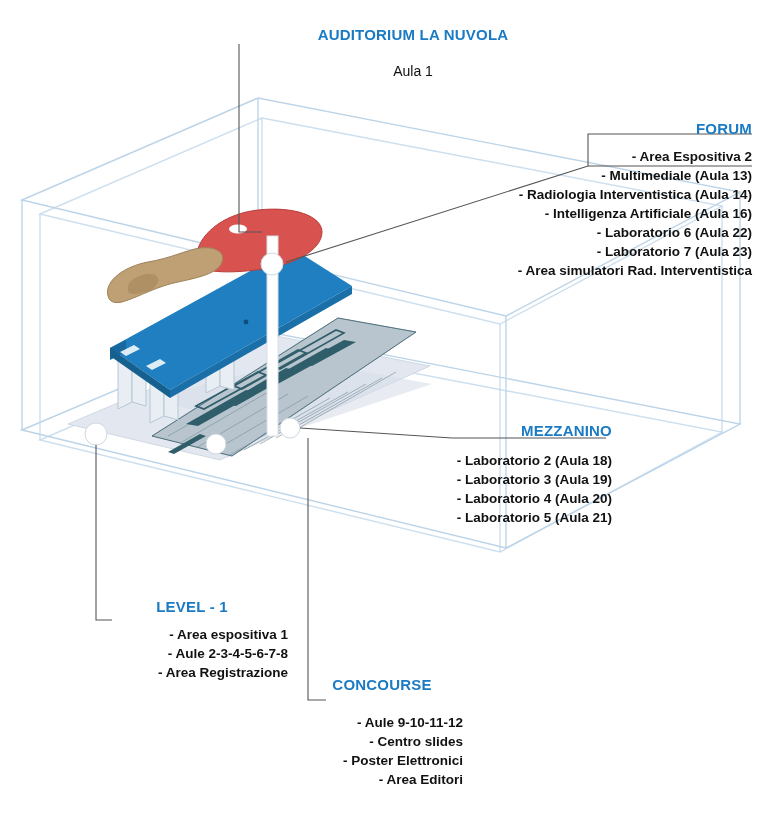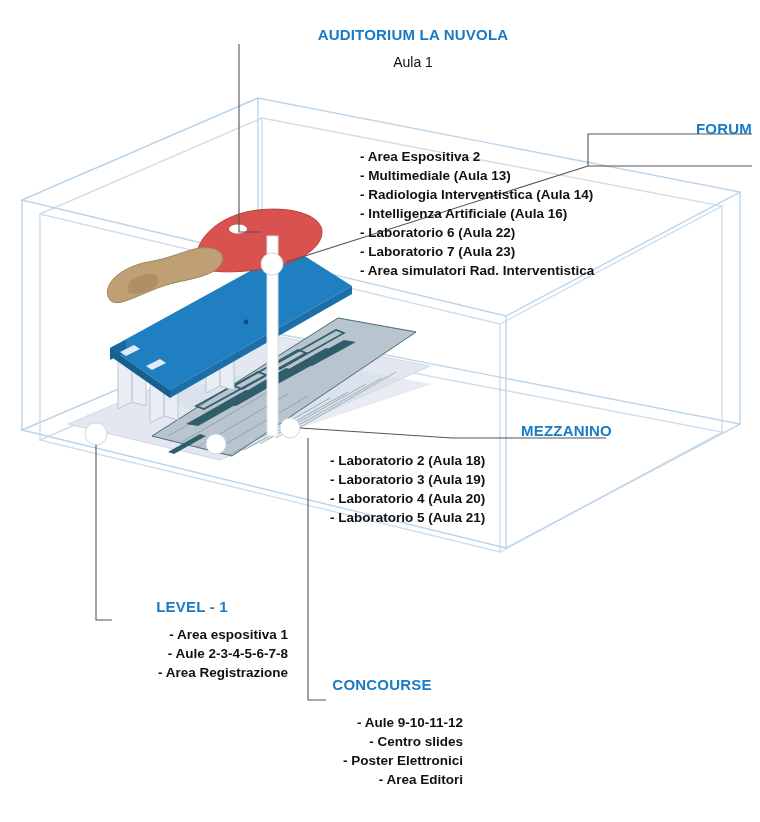--- a/index.html
+++ b/index.html
@@ -32,30 +32,30 @@
   }
   .label-title {
     color: #1a7bc4;
     font-weight: bold;
     font-size: 15px;
     letter-spacing: 0.2px;
     line-height: 18px;
     white-space: nowrap;
   }
   .label-lines {
-    margin-top: 9px;
+    margin-top: 18px;
   }
   .label-line {
     font-size: 13.5px;
     font-weight: bold;
     color: #111111;
     line-height: 19px;
     white-space: nowrap;
   }
-  .align-right { text-align: left; }
+  .align-right { text-align: right; }
 
   
   #blk-auditorium { left: 248px; top: 26px; width: 330px; }
   #blk-auditorium .label-title { text-align: center; }
   #blk-auditorium .label-line { font-weight: normal; font-size: 14px; text-align: center; }
 
   #blk-forum { left: 360px; top: 120px; width: 392px; }
   #blk-forum .label-title { text-align: right; }
   #blk-forum .label-lines { margin-top: 9px; }
 

